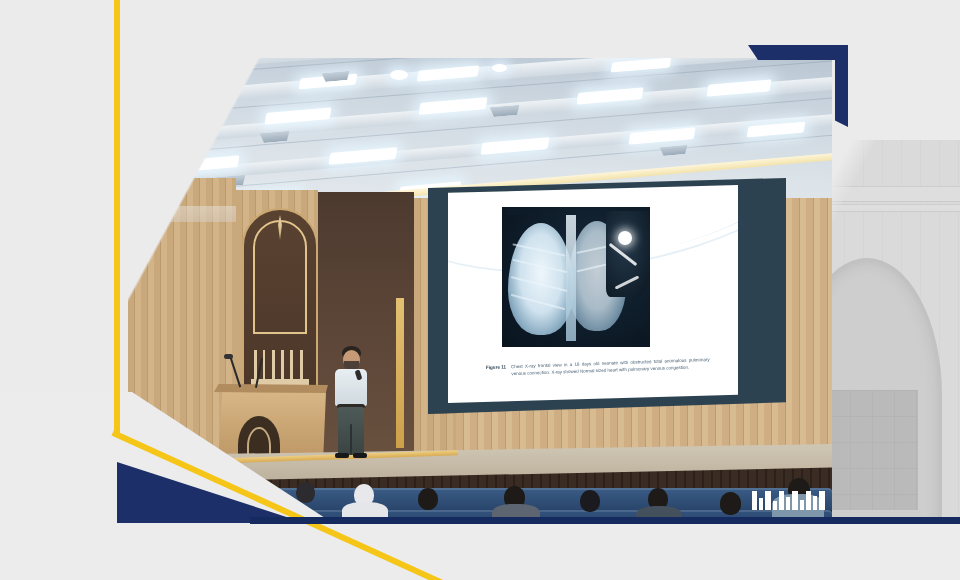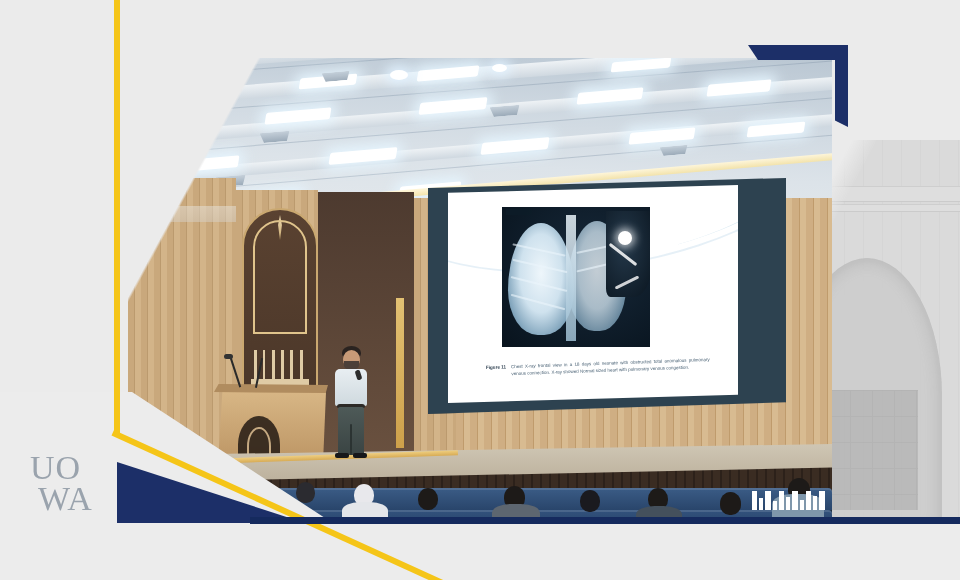--- a/index.html
+++ b/index.html
@@ -325,24 +325,20 @@
 
   <div class="navy-tri" style="left:117px;top:462px;border-left:188px solid #1c2f68;border-bottom:0;border-top:0;
               width:188px;height:61px;background:#1c2f68;
               clip-path:polygon(0 0,0 100%,100% 100%);border:none;"></div>
 
   <div class="navy-bracket-h" style="left:748px;top:45px;width:100px;height:15px;clip-path:polygon(0 0,100% 0,100% 100%,10px 100%);"></div>
   <div class="navy-bracket-v" style="left:835px;top:45px;width:13px;height:82px;clip-path:polygon(0 0,100% 0,100% 100%,0 92%);"></div>
 
   <div class="navy-bottom-bar" style="left:250px;top:517px;width:710px;height:7px;"></div>
 
-  <div class="uowa" style="left:30px;top:452px;">
-    <div class="l1">UO</div>
-    <div class="l2">WA</div>
-  </div>
 
   <div class="kufic-logo" style="left:752px;top:491px;height:19px;">
     <i style="width:5px;height:19px;"></i>
     <i style="width:4px;height:12px;"></i>
     <i style="width:6px;height:19px;"></i>
     <i style="width:4px;height:9px;"></i>
     <i style="width:5px;height:19px;"></i>
     <i style="width:4px;height:13px;"></i>
     <i style="width:6px;height:19px;"></i>
     <i style="width:4px;height:10px;"></i>

